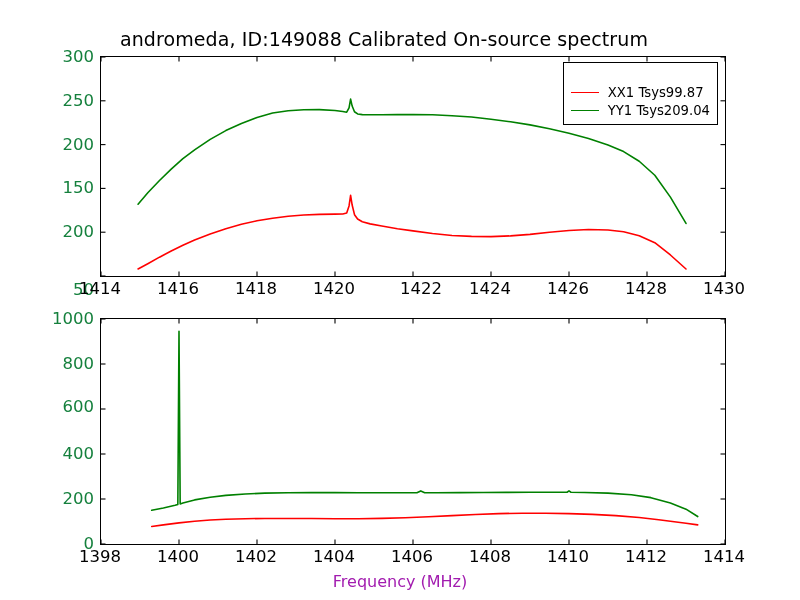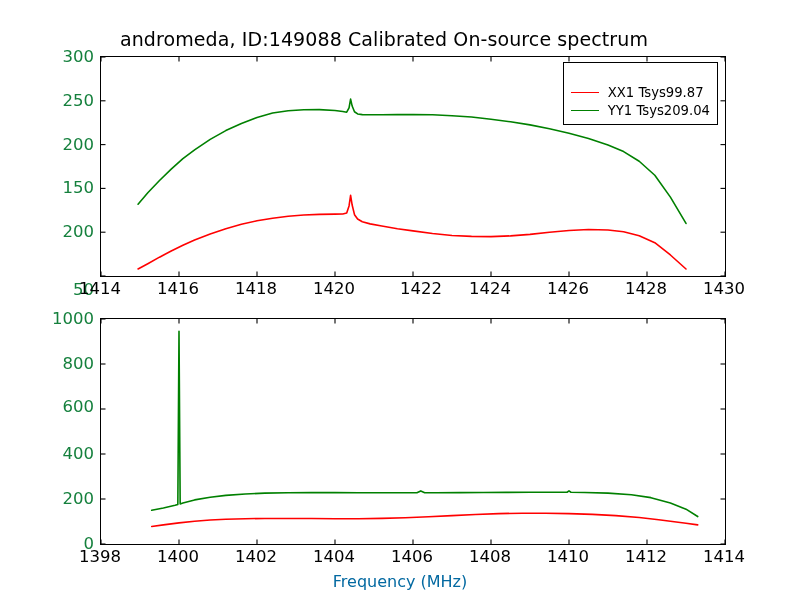--- a/index.html
+++ b/index.html
@@ -15,21 +15,21 @@
   #axes-bottom{left:100px;top:318px;width:626px;height:227px;}
   .axes svg{position:absolute;left:0;top:0;width:100%;height:100%;overflow:visible;}
   .tick{stroke:#000;stroke-width:1.1;}
   .curve{fill:none;stroke-width:1.6;stroke-linejoin:round;stroke-linecap:round;}
   .ytlabel{position:absolute;text-align:right;font-size:16.5px;color:#15803d;
            transform:translateY(-50%);right:0;width:60px;}
   .xtlabel{position:absolute;text-align:center;font-size:16.5px;color:#000;
            transform:translateX(-50%);width:60px;}
   .ytwrap{position:absolute;left:30px;top:0;width:64px;height:100%;}
   .xtwrap{position:absolute;left:0;width:100%;height:26px;}
-  .xaxis-label{position:absolute;left:0;width:800px;text-align:center;font-size:16px;color:#0369a1;}
+  .xaxis-label{position:absolute;left:0;width:800px;text-align:center;font-size:16px;color:#a21caf;}
   .legend{
     position:absolute;box-sizing:border-box;background:#fff;border:1.1px solid #000;
     padding:20px 7px 5px 7px;
   }
   .legend-row{display:flex;align-items:center;height:18px;}
   .legend-swatch{display:inline-block;width:28px;height:0;border-top:1.9px solid;margin-right:9px;}
   .legend-text{font-size:13.2px;color:#000;white-space:nowrap;}
 </style>
 </head>
 <body>

